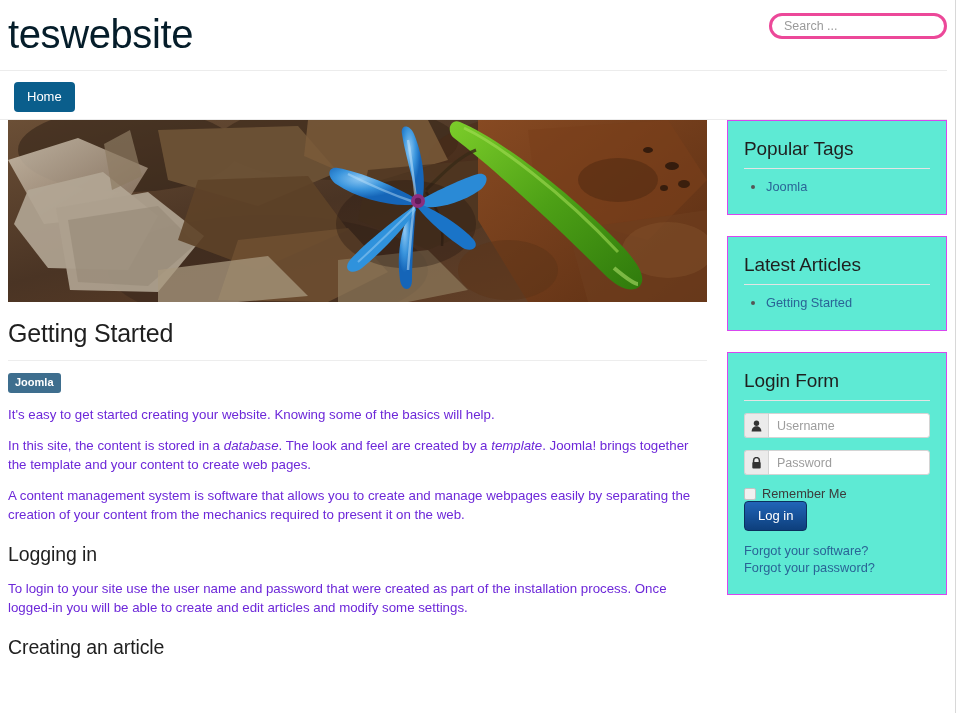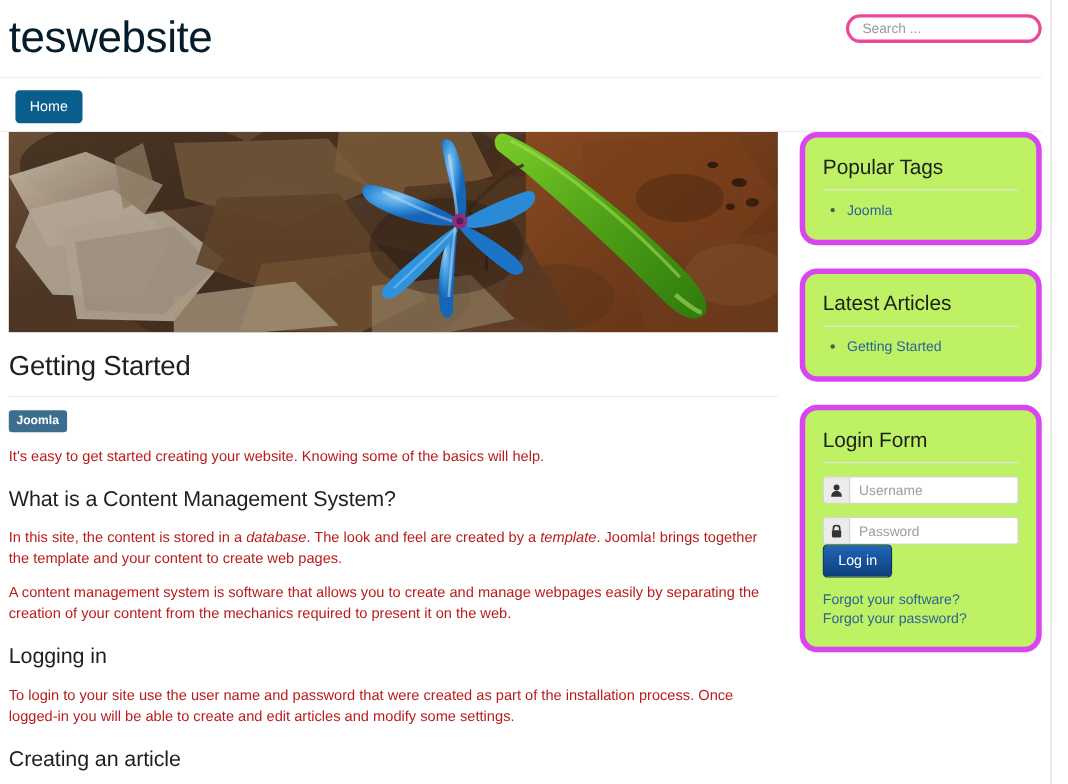--- a/index.html
+++ b/index.html
@@ -130,36 +130,36 @@
     font-weight: bold;
     padding: 3px 7px 4px 7px;
     border-radius: 3px;
     text-decoration: none;
     cursor: pointer;
   }
   p.body-text {
     margin: 12px 0 0 0;
     font-size: 13.3px;
     line-height: 19px;
-    color: #b91c1c;
+    color: #6d28d9;
   }
   h2.section-head {
     margin: 17px 0 0 0;
     font-size: 19.5px;
     line-height: 26px;
     font-weight: 400;
     color: #1f1f1f;
     letter-spacing: -0.1px;
   }
   .ital { font-style: italic; }
   
   .module {
-    background: #bef264;
-    border: 5px solid #d946ef;
-    border-radius: 16px;
+    background: #5eead4;
+    border: 1px solid #d946ef;
+    border-radius: 0;
     padding: 14px 16px 18px 16px;
     margin-bottom: 21px;
   }
   .module-title {
     margin: 0;
     font-size: 19px;
     line-height: 27px;
     font-weight: 400;
     color: #1f1f1f;
     padding-bottom: 6px;
@@ -375,21 +375,20 @@
 
       <h1 class="article-title">Getting Started</h1>
       <div class="article-rule"></div>
 
       <div class="tag-row">
         <a class="tag-badge" href="#">Joomla</a>
       </div>
 
       <p class="body-text">It's easy to get started creating your website. Knowing some of the basics will help.</p>
 
-      <h2 class="section-head">What is a Content Management System?</h2>
       <p class="body-text"><span>In this site, the content is stored in a </span><span class="ital">database</span><span>. The look and feel are created by a </span><span class="ital">template</span><span>. Joomla! brings together the template and your content to create web pages.</span></p>
       <p class="body-text">A content management system is software that allows you to create and manage webpages easily by separating the creation of your content from the mechanics required to present it on the web.</p>
 
       <h2 class="section-head">Logging in</h2>
       <p class="body-text">To login to your site use the user name and password that were created as part of the installation process. Once logged-in you will be able to create and edit articles and modify some settings.</p>
 
       <h2 class="section-head">Creating an article</h2>
 
     </div>
 
@@ -429,20 +428,24 @@
         <div class="input-group">
           <span class="addon">
             <svg width="11" height="12" viewBox="0 0 11 12" xmlns="http://www.w3.org/2000/svg">
               <path d="M2.6 5.2 V3.6 C2.6 1.8 3.9 0.6 5.5 0.6 C7.1 0.6 8.4 1.8 8.4 3.6 V5.2" stroke="#333" stroke-width="1.5" fill="none"></path>
               <rect x="1.3" y="5" width="8.4" height="6.6" rx="1" fill="#333"></rect>
             </svg>
           </span>
           <input class="field" type="password" placeholder="Password" style="">
         </div>
 
+        <div class="remember-row">
+          <span class="cbox"></span>
+          <span class="remember-label">Remember Me</span>
+        </div>
 
         <button class="login-btn">Log in</button>
 
         <div class="forgot-links">
           <a href="#">Forgot your software?</a>
           <a href="#">Forgot your password?</a>
         </div>
       </div>
 
     </div>

